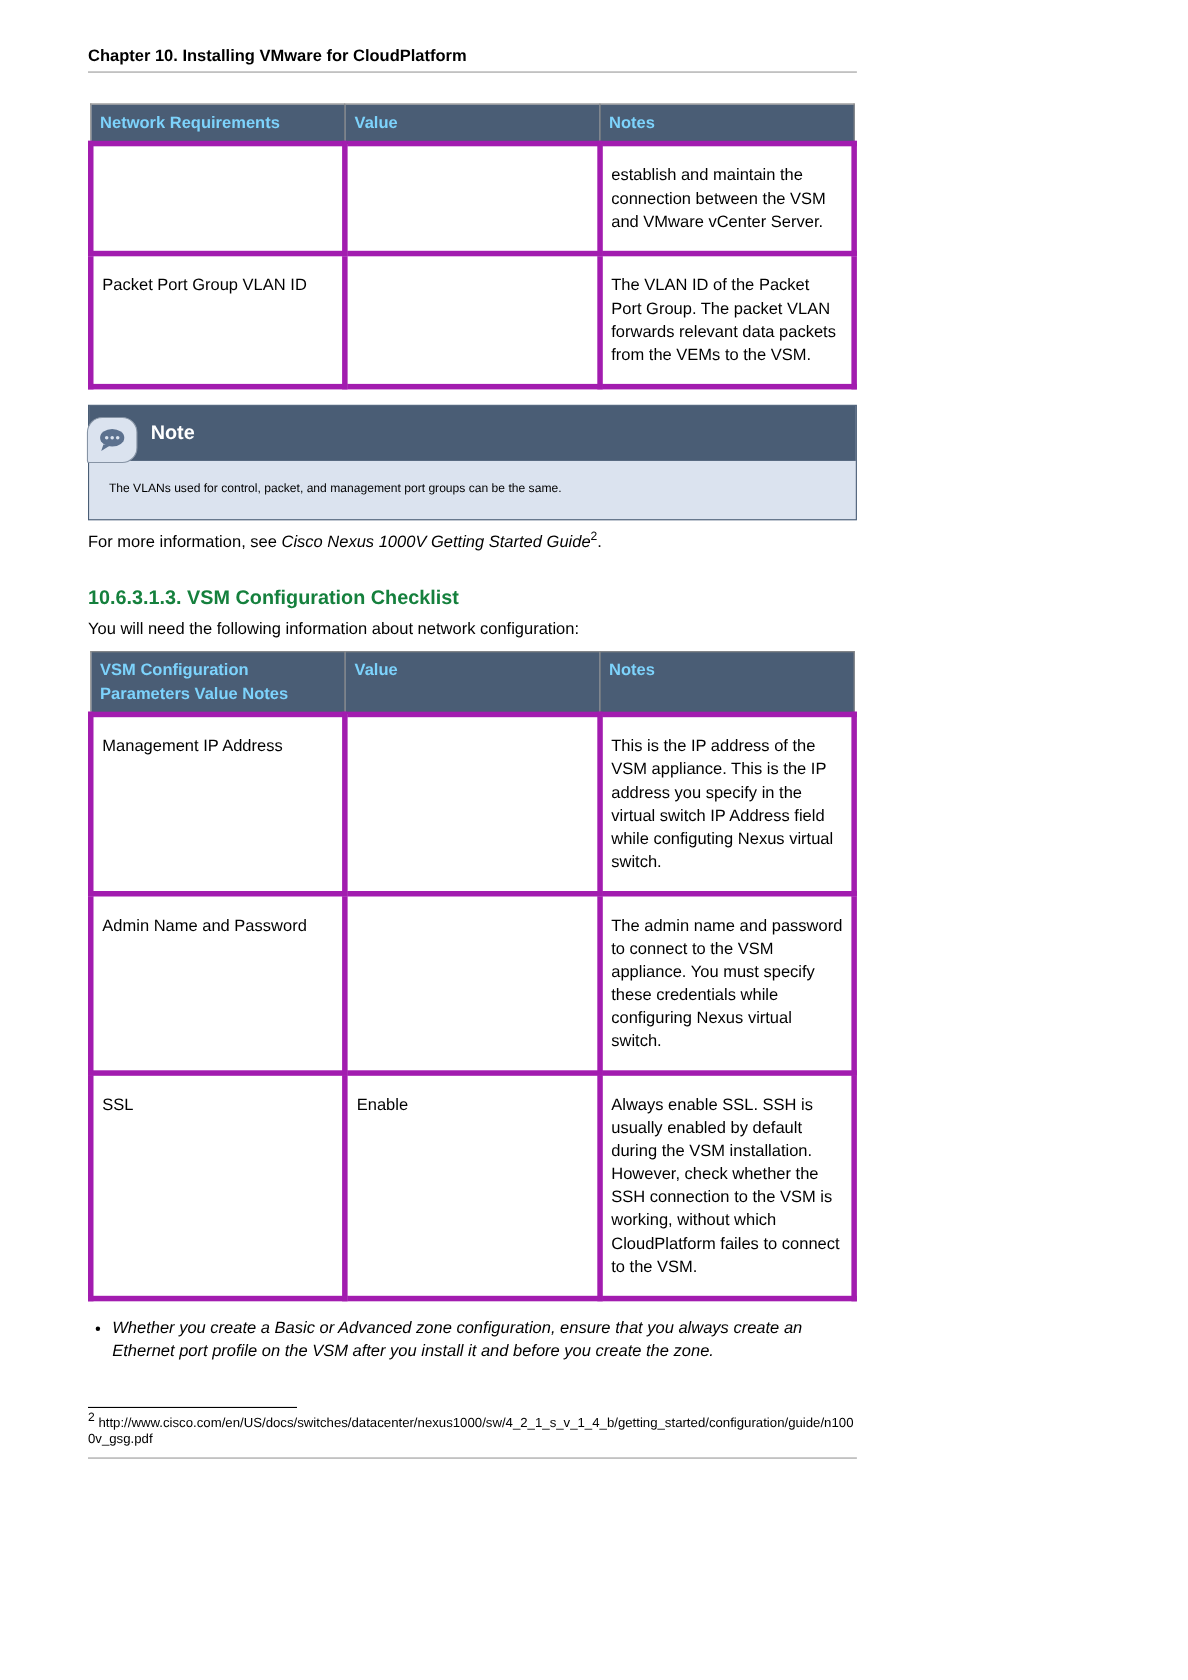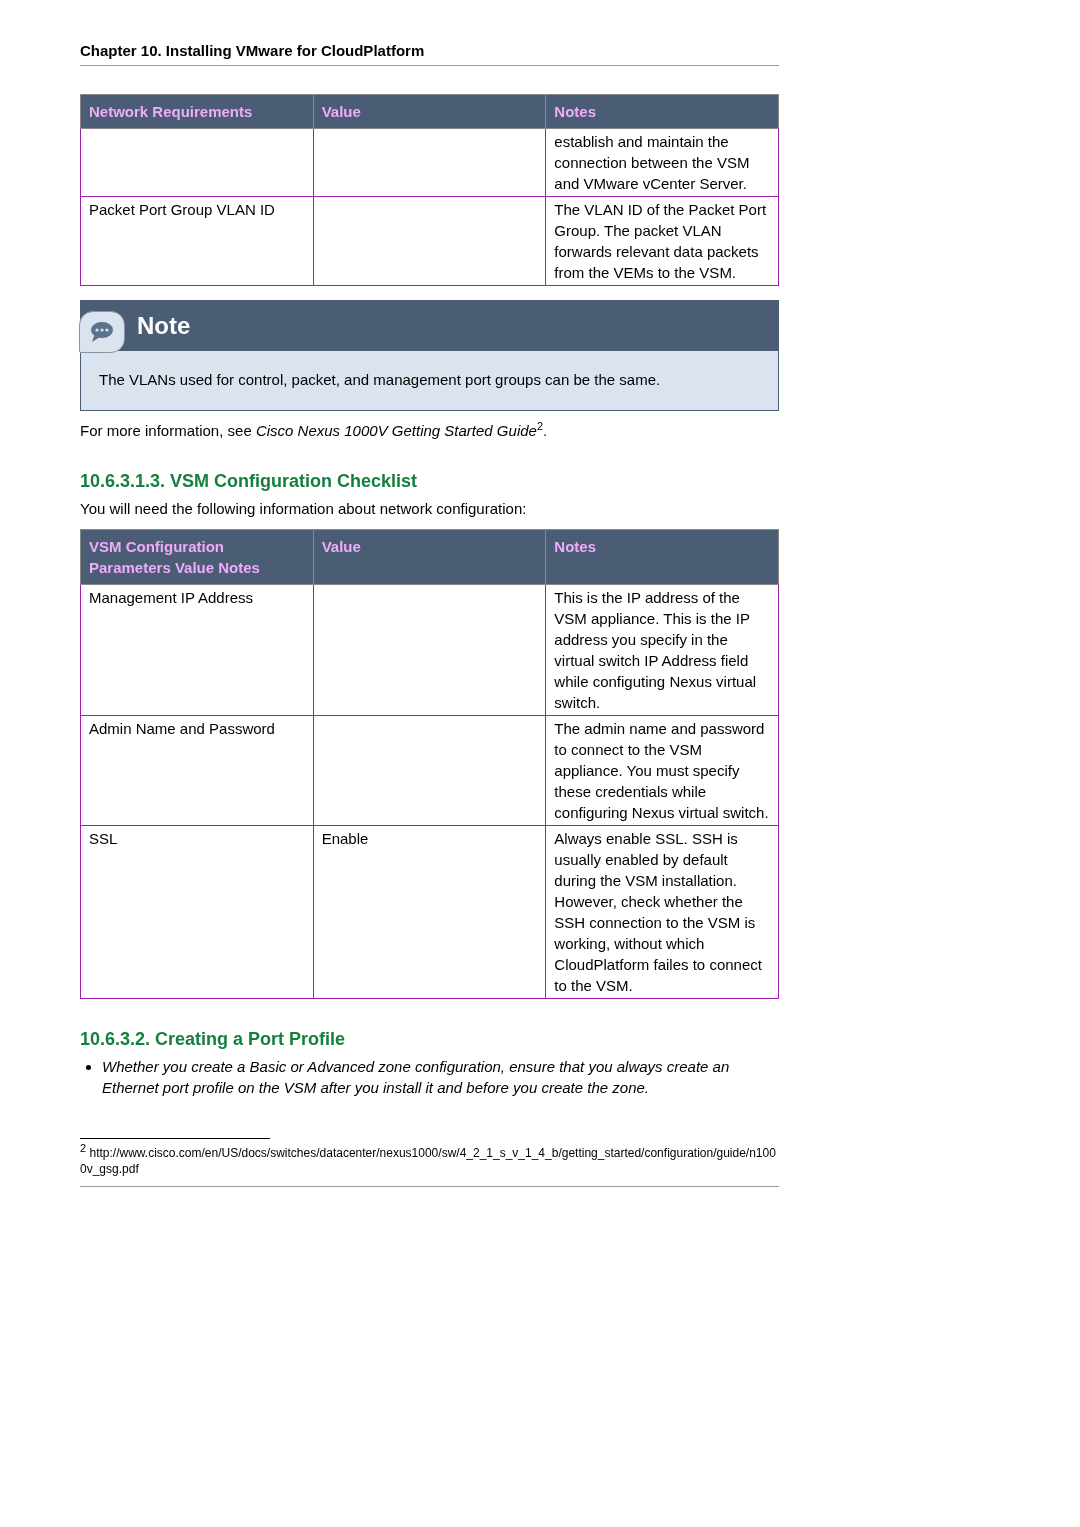--- a/index.html
+++ b/index.html
@@ -25,45 +25,45 @@
     padding-bottom: 4px;
     margin-bottom: 28px;
   }
   table {
     width: 100%;
     border-collapse: collapse;
     margin-bottom: 14px;
   }
   th {
     background: #4a5d75;
-    color: #f0abfc;
+    color: #7dd3fc;
     text-align: left;
     font-weight: bold;
     padding: 6px 8px;
     border: 1px solid #888;
     vertical-align: top;
     width: 33.3%;
   }
   td {
-    border: 1px solid #a21caf;
-    padding: 2px 8px;
+    border: 5px solid #a21caf;
+    padding: 16px 8px;
     vertical-align: top;
   }
   .note-box {
     border: 1px solid #4a5d75;
     background: #dbe3ef;
     margin-bottom: 8px;
     position: relative;
     padding-bottom: 14px;
   }
   .note-title-bar {
     background: #4a5d75;
     color: #fff;
     font-weight: bold;
-    font-size: 24px;
+    font-size: 18px;
     display: flex;
     align-items: center;
     padding: 4px 6px 4px 0;
     text-align: center;
   }
   .note-icon-wrap {
     position: relative;
     left: -2px;
     top: 6px;
     background:#dbe3ef;
@@ -72,21 +72,21 @@
     width: 44px;
     height: 40px;
     display:flex;
     align-items:center;
     justify-content:center;
     margin-right:10px;
   }
   .note-icon-wrap svg { display:block; }
   .note-body {
     padding: 18px 14px 6px 18px;
-    font-size: 15px;
+    font-size: 11px;
   }
   .link {
     color: #000000;
     font-style: italic;
     text-decoration: none;
   }
   .sup { font-size: 11px; vertical-align: super; }
   .section-heading {
     color: #15803d;
     font-weight: bold;
@@ -199,21 +199,20 @@
         <td>The admin name and password to connect to the VSM appliance. You must specify these credentials while configuring Nexus virtual switch.</td>
       </tr>
       <tr>
         <td>SSL</td>
         <td>Enable</td>
         <td>Always enable SSL. SSH is usually enabled by default during the VSM installation. However, check whether the SSH connection to the VSM is working, without which CloudPlatform failes to connect to the VSM.</td>
       </tr>
     </tbody>
   </table>
 
-  <div class="section-heading">10.6.3.2. Creating a Port Profile</div>
   <ul class="bullet-list">
     <li>Whether you create a Basic or Advanced zone configuration, ensure that you always create an Ethernet port profile on the VSM after you install it and before you create the zone.</li>
   </ul>
 
   <hr class="footnote-rule">
   <div class="footnote">
     <span class="sup">2</span><span> http://www.cisco.com/en/US/docs/switches/datacenter/nexus1000/sw/4_2_1_s_v_1_4_b/getting_started/configuration/guide/n1000v_gsg.pdf</span>
   </div>
 
   <hr class="page-footer-rule">

